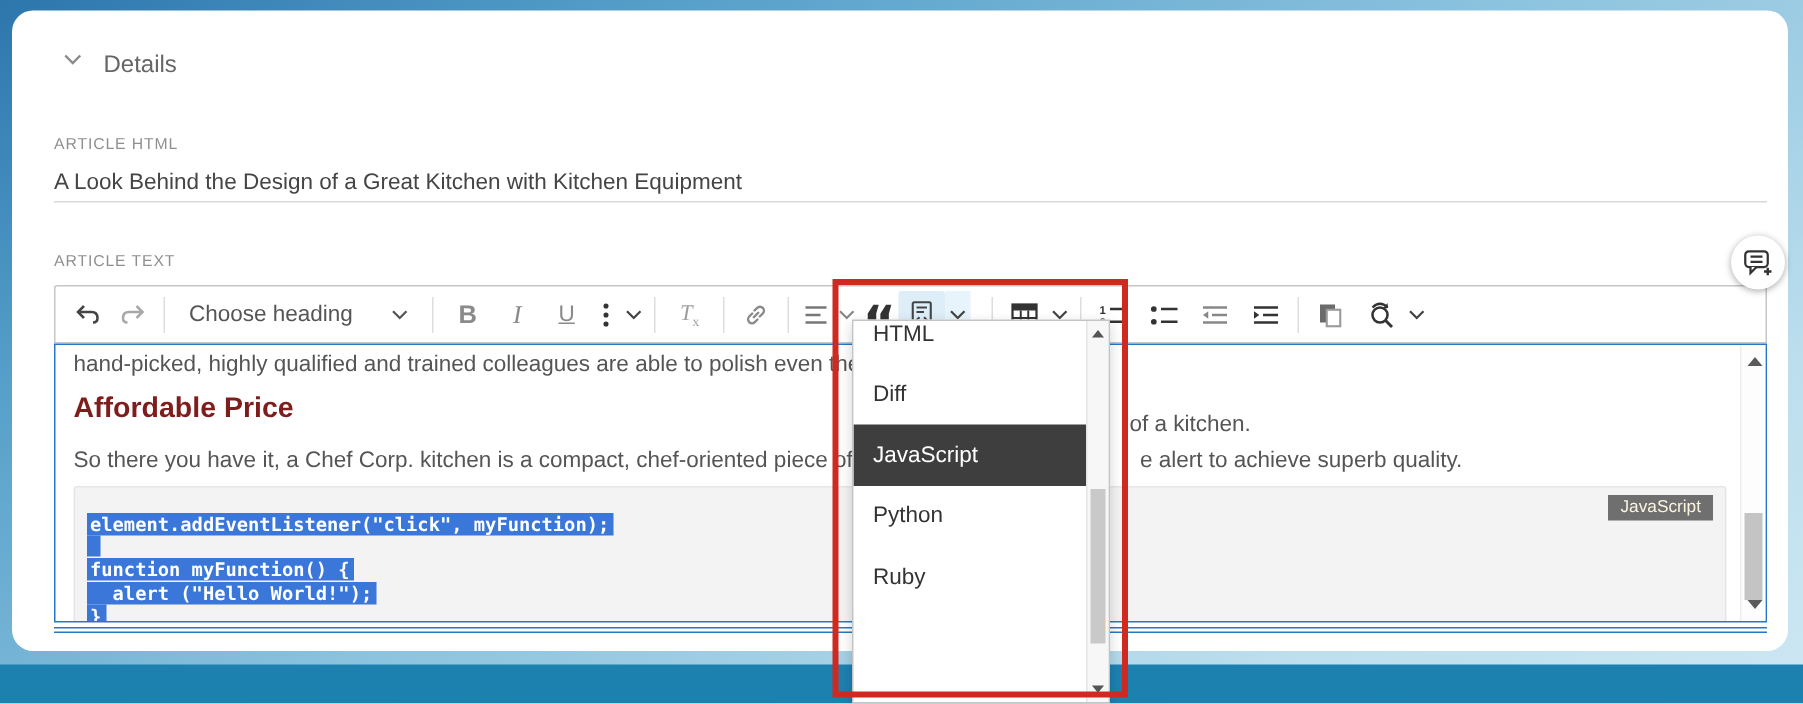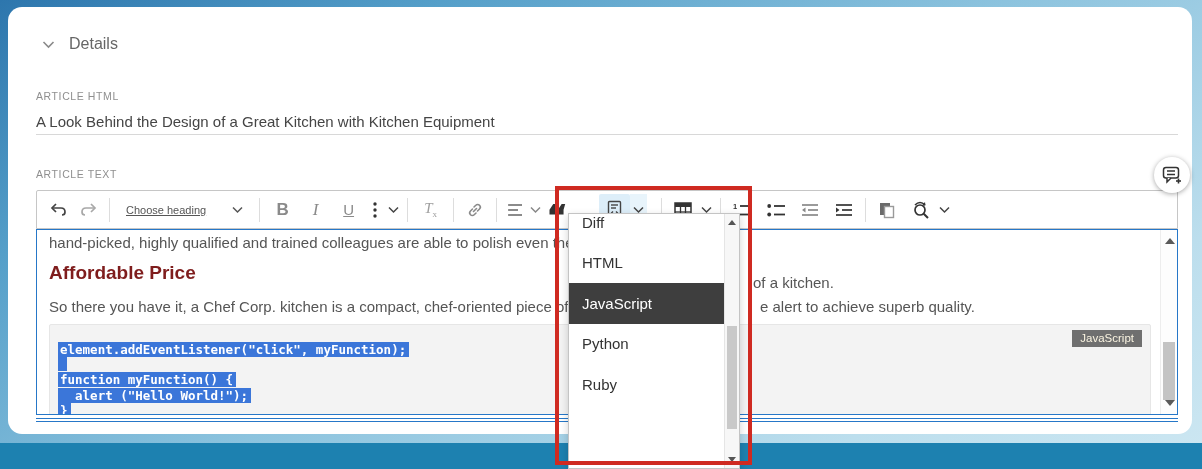--- a/index.html
+++ b/index.html
@@ -6,21 +6,21 @@
   html,body { width:1202px; height:469px; overflow:hidden; }
   body { font-family:"Liberation Sans", sans-serif; }
 
   .stage { position:relative; width:1202px; height:469px;
            background:linear-gradient(150deg,#2d76ad 0%, #559fc9 22%, #8cc3de 50%, #bcdeed 80%, #cde7f2 100%); }
 
   .panel { position:absolute; left:8px; top:7px; width:1184px; height:427px;
            background:#ffffff; border-radius:14px; }
 
   
-  .details-row { position:absolute; left:34px; top:28px; display:flex; align-items:center; gap:14px; color:#666; }
+  .details-row { position:absolute; left:34px; top:28px; display:flex; gap:14px; color:#666; }
   .details-row .lbl { font-size:16px; color:#666; }
 
   
   .field-label { position:absolute; left:28px; font-size:10.5px; color:#8f8f8f; letter-spacing:.6px; }
   .title-value { position:absolute; left:28px; top:106px; font-size:15px; color:#454545; }
   .title-underline { position:absolute; left:28px; top:127px; width:1142px; height:1px; background:#d8d8d8; }
 
   
   .fab { position:absolute; left:1146px; top:150px; width:36px; height:36px; border-radius:50%;
          background:#fff; box-shadow:0 1px 5px rgba(0,0,0,.35); display:flex; align-items:center; justify-content:center; z-index:6; }
@@ -29,21 +29,21 @@
   .toolbar { position:absolute; left:28px; top:183px; width:1142px; height:39px;
              border:1px solid #c6c6c6; border-radius:2px 2px 0 0; background:#fff; }
   .tb-sec { position:absolute; top:0; height:37px; display:flex; align-items:center; }
   .tb-btn { min-width:30px; height:30px; display:flex; align-items:center; justify-content:center;
             border-radius:2px; color:#6b6b6b; }
   .tb-btn.dim { color:#9e9e9e; }
   .tb-btn.dark { color:#333; }
   .tb-sep { width:1px; height:24px; background:#ddd; margin:0 6px; }
   .tb-chev { width:16px; height:30px; display:flex; align-items:center; justify-content:center; color:#555; }
   .heading-dd { display:flex; align-items:center; gap:26px; padding:0 10px; height:30px; }
-  .heading-dd .txt { font-size:11px; color:#555;text-decoration:underline; }
+  .heading-dd .txt { font-size:15px; color:#555; }
   .bold-glyph { font-size:17px; font-weight:bold; color:#8a8a8a; }
   .italic-glyph { font-size:17px; font-style:italic; font-family:"Liberation Serif",serif; color:#8a8a8a; }
   .under-glyph { font-size:15px; color:#8a8a8a; text-decoration:underline; }
   .tx-glyph { font-size:15px; font-style:italic; font-family:"Liberation Serif",serif; color:#9e9e9e; }
   .tx-glyph sub { font-size:9px; font-style:normal; }
   .quote-glyph { font-size:34px; line-height:10px; font-weight:bold; color:#333; font-family:"DejaVu Sans",sans-serif; margin-top:14px; }
   .cb-group { position:absolute; left:562px; top:3px; display:flex; }
   .cb-btn { width:31px; height:31px; background:#ddeef9; display:flex; align-items:center; justify-content:center; border-radius:2px; color:#444; }
   .cb-chev { width:17px; height:31px; background:#e8f4fb; display:flex; align-items:center; justify-content:center; color:#555; }
 
@@ -320,22 +320,22 @@
           <g stroke="#333" stroke-width="1.6">
             <line x1="16.5" y1="12.5" x2="16.5" y2="17.5"></line>
             <line x1="14" y1="15" x2="19" y2="15"></line>
           </g>
         </svg>
     </div>
   </div>
 
   <div class="dropdown">
     <div class="dd-list" id="dd-list">
+        <div class="dd-item">HTML</div>
         <div class="dd-item">Diff</div>
-        <div class="dd-item">HTML</div>
         <div class="dd-item selected">JavaScript</div>
         <div class="dd-item">Python</div>
         <div class="dd-item">Ruby</div>
       </div>
     <div class="dd-scroll">
       <div class="arrow-up"></div>
       <div class="dd-thumb"></div>
       <div class="arrow-down"></div>
     </div>
   </div>

